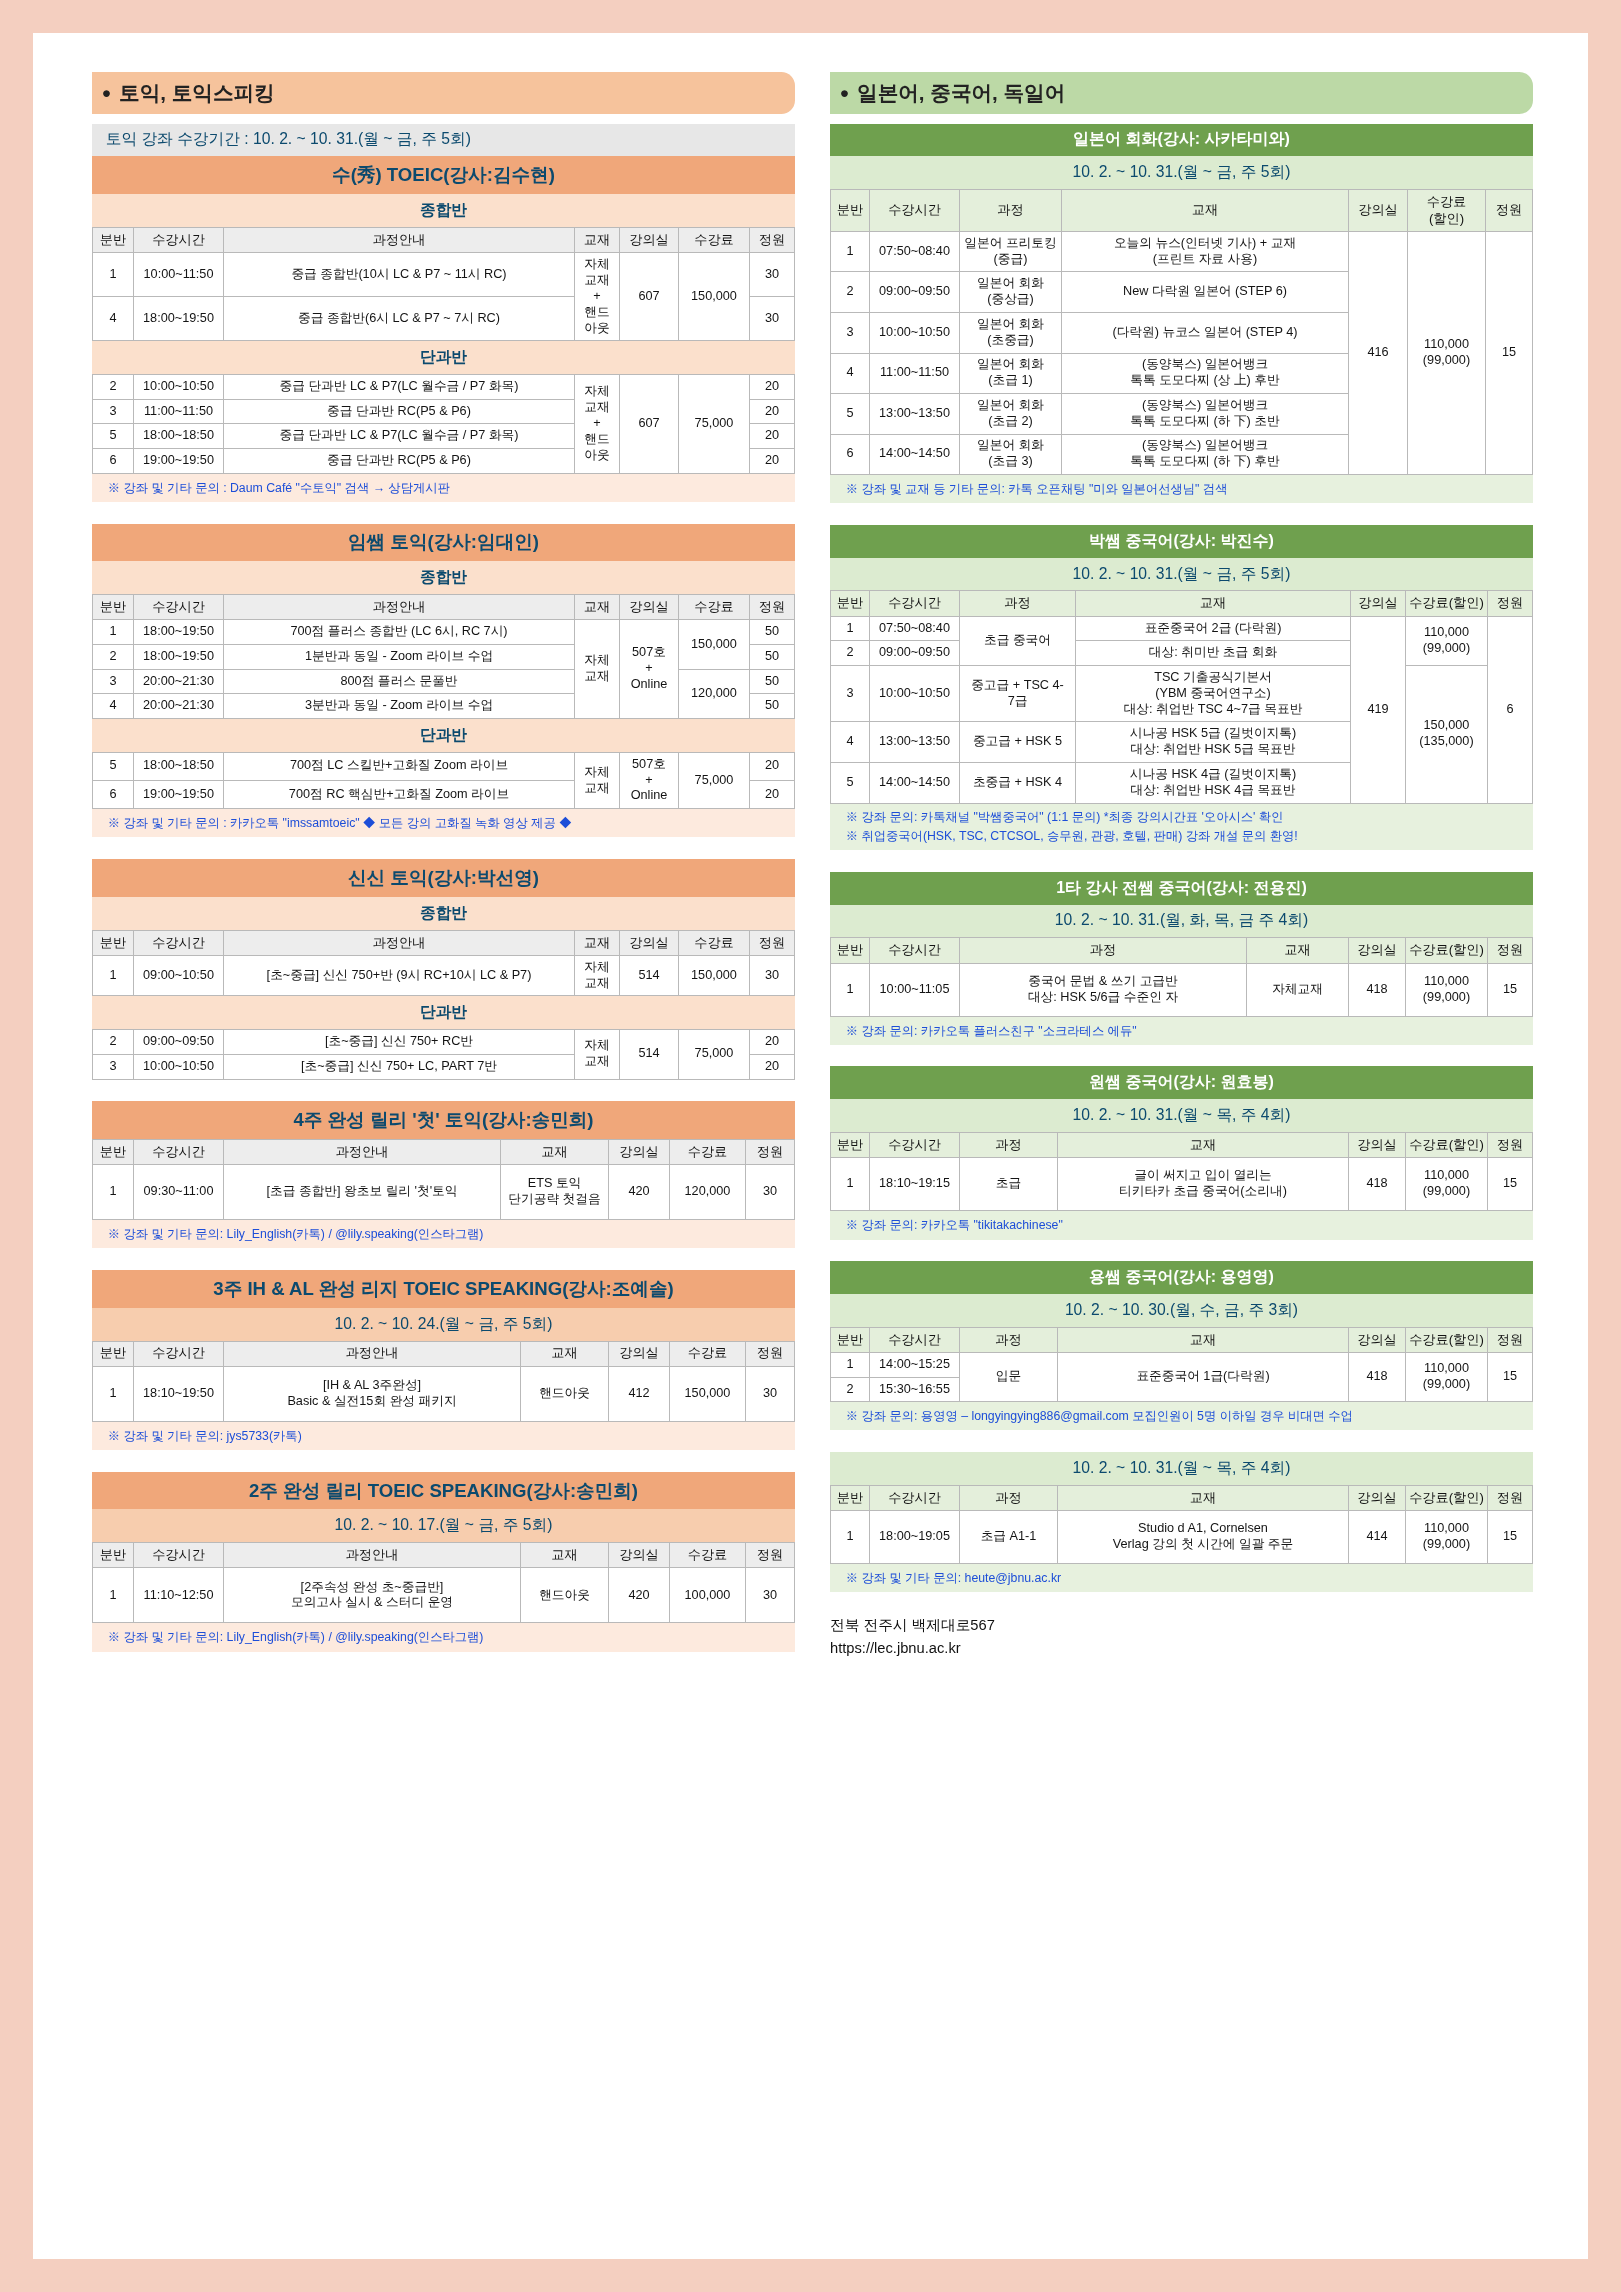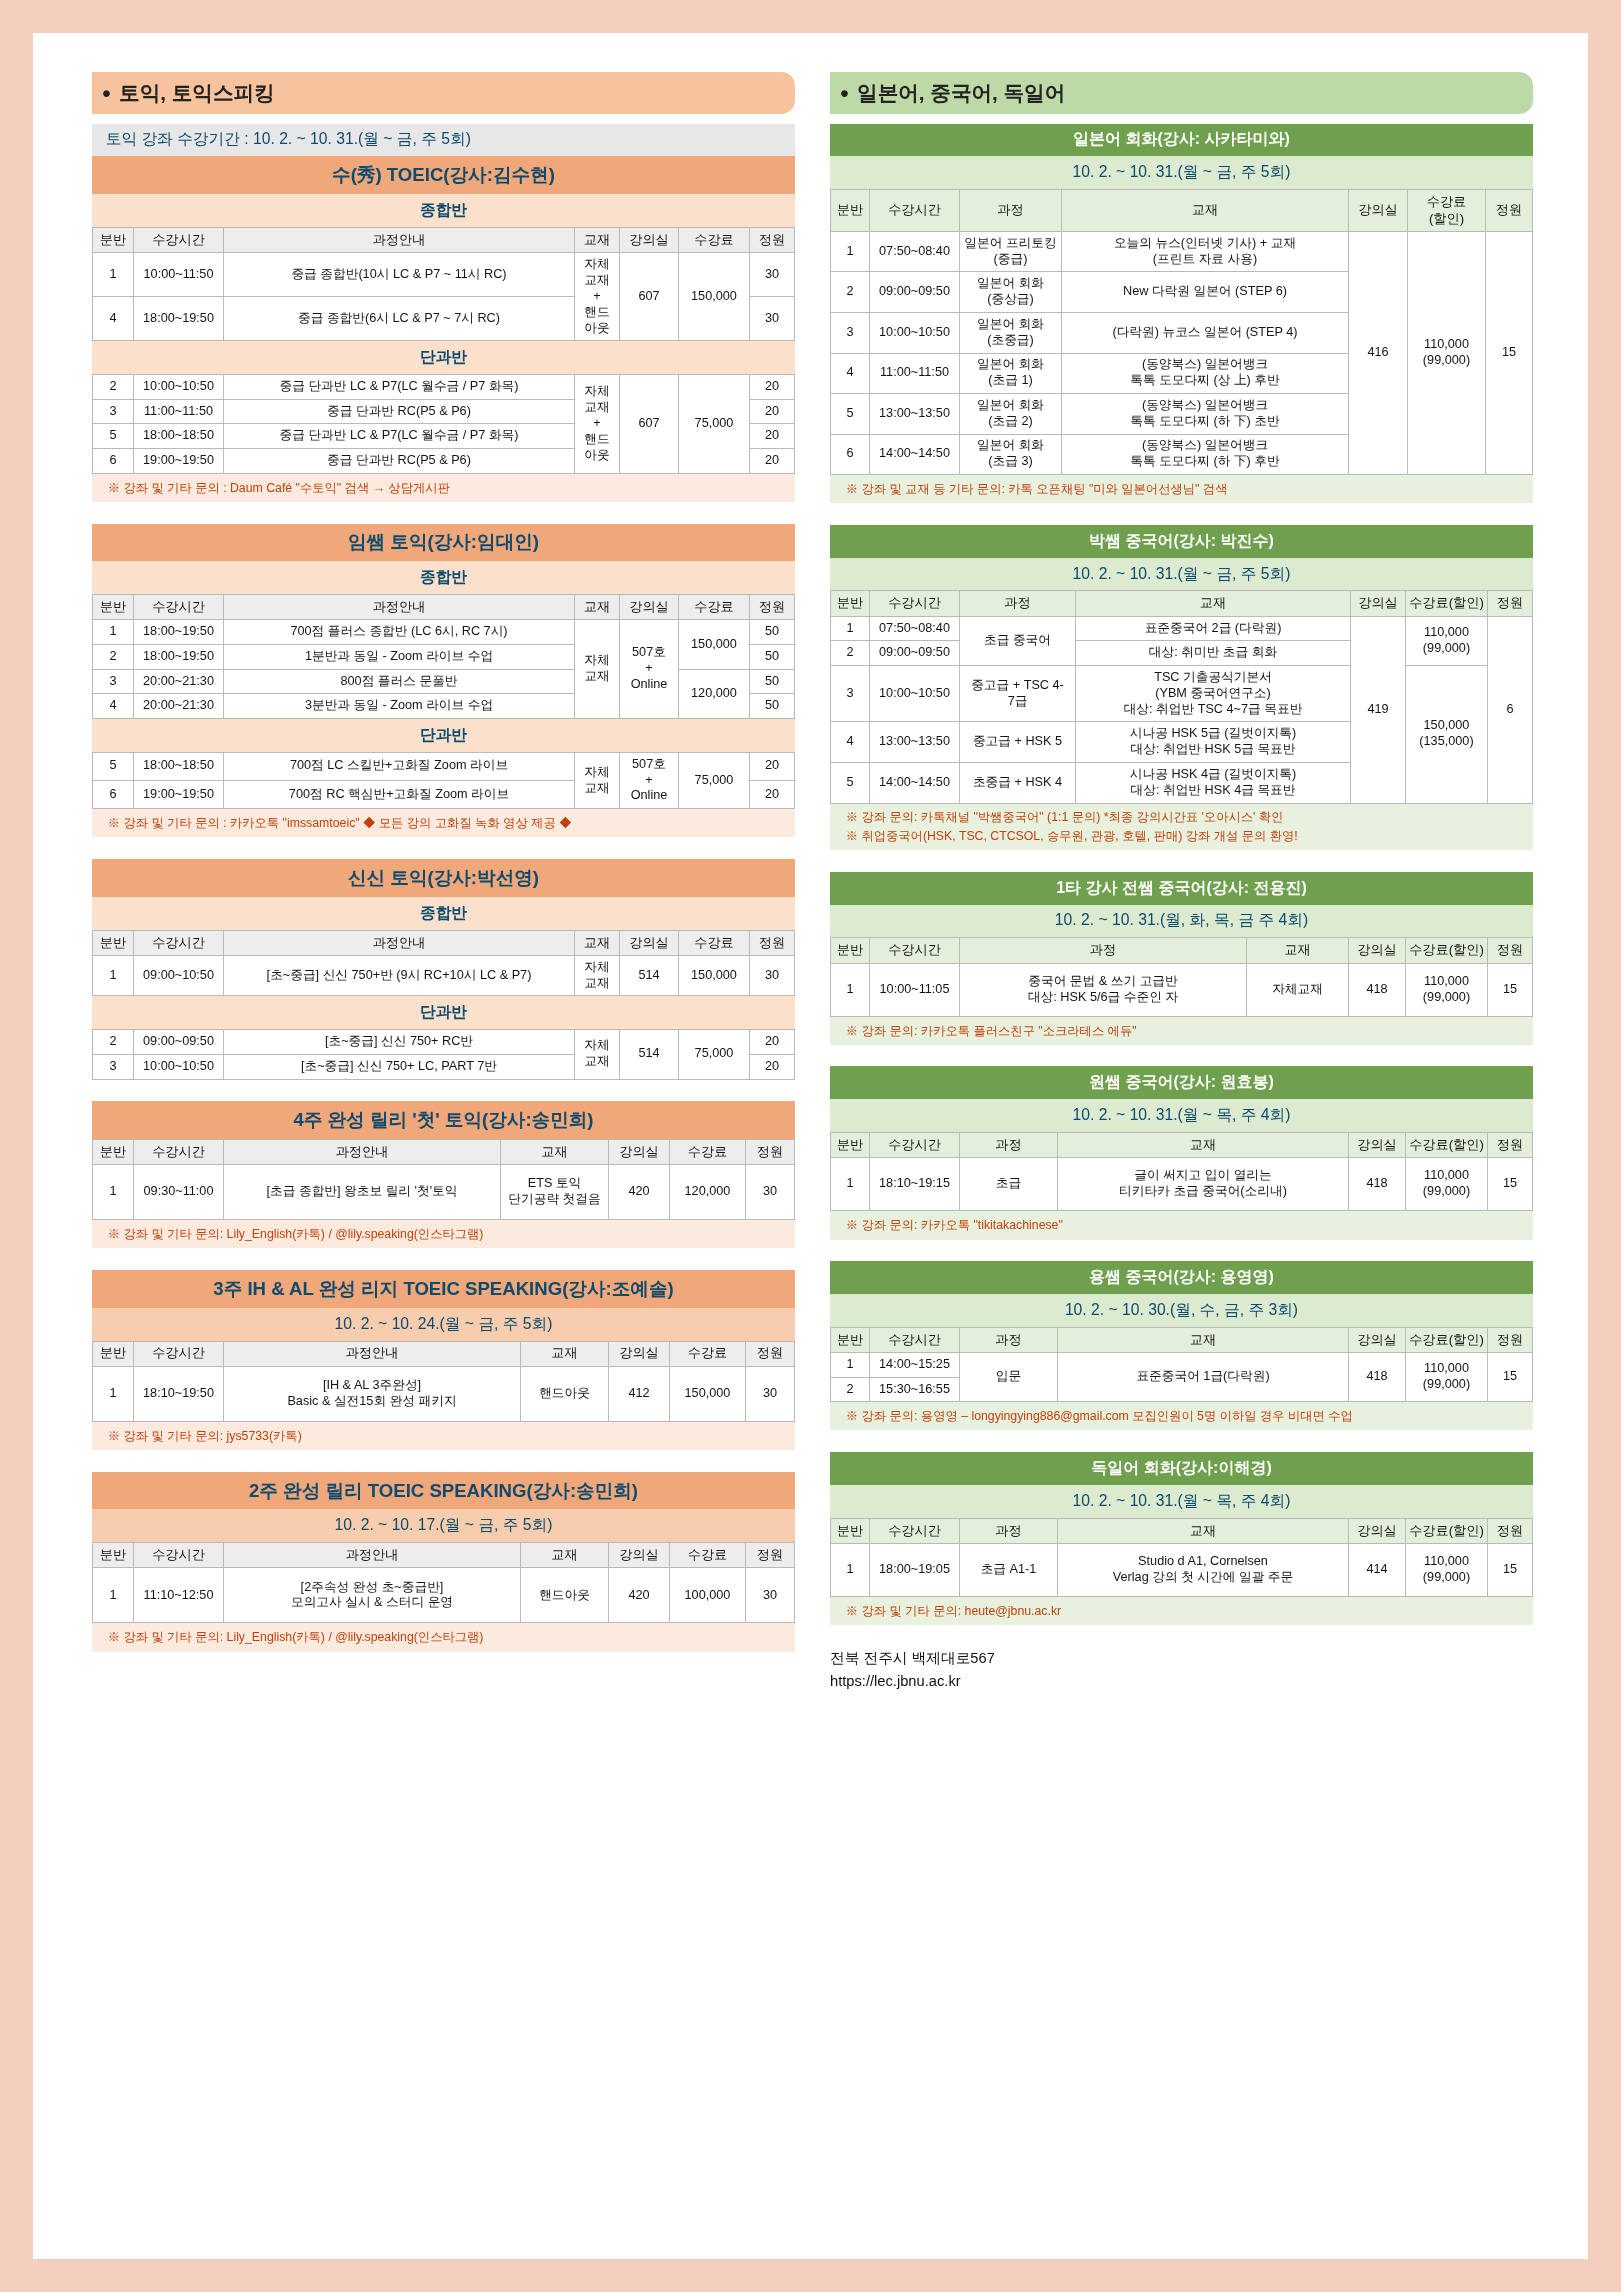--- a/index.html
+++ b/index.html
@@ -63,21 +63,21 @@
     padding:3.9px 2px;
     color:#141414;
     line-height:1.25;
     word-break:keep-all;
   }
   th { background:#ededed; font-weight:normal; font-size:13.2px; }
   th.green { background:#e4efdb; }
   .note {
     font-size:12.3px;
     padding:4.9px 7.8px 4.9px 15.7px;
-    color:#c2410c;
+    color:#1d4ed8;
     line-height:1.5;
   }
   .note-orange { background:#fdeade; }
   .note-green  { background:#e7f1de; }
   .addr-wrap { margin-top:13.7px; font-size:14.7px; line-height:1.6; color:#111; }
 </style>
 </head>
 <body>
 
 <div class="page">
@@ -726,21 +726,20 @@
             <td>15:30~16:55</td>
           </tr>
         </tbody>
           </table>
         <div class="note note-green">
           <span>※ 강좌 문의: 용영영 – longyingying886@gmail.com  모집인원이 5명 이하일 경우 비대면 수업</span>
         </div>
       </div>
 
       <div class="block">
-        <div class="band band-green-head">독일어 회화(강사:이해경)</div>
         <div class="band band-green-mid">10. 2. ~ 10. 31.(월 ~ 목, 주 4회)</div>
         <table>
           <colgroup>
               <col style="width:39px">
               <col style="width:90px">
               <col style="width:98px">
               <col>
               <col style="width:57px">
               <col style="width:82px">
               <col style="width:45px">

